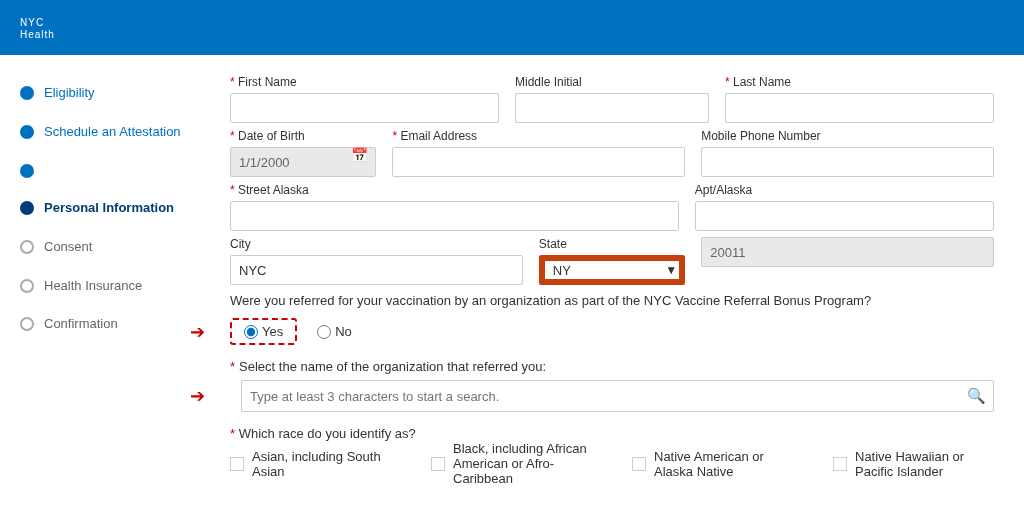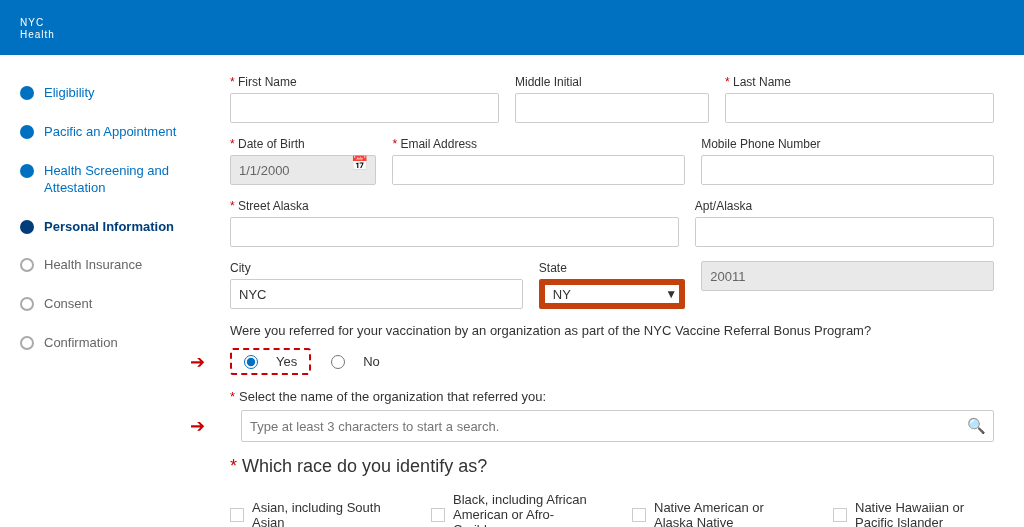--- a/index.html
+++ b/index.html
@@ -75,21 +75,21 @@
 
     
     .form-area {
       flex: 1;
       padding: 20px 30px 20px 10px;
     }
 
     .form-row {
       display: flex;
       gap: 16px;
-      margin-bottom: 14px;
+      margin-bottom: 6px;
     }
 
     .form-group {
       display: flex;
       flex-direction: column;
       flex: 1;
     }
 
     .form-group.wide { flex: 2; }
 
@@ -183,21 +183,21 @@
       left: -40px;
       top: 50%;
       transform: translateY(-50%);
       color: #c00;
       font-size: 18px;
     }
 
     .radio-option {
       display: flex;
       align-items: center;
-      gap: 18px;
+      gap: 4px;
       cursor: pointer;
     }
     .radio-option.bordered {
       border: 2px dashed #c00;
       padding: 4px 12px;
       border-radius: 3px;
     }
     .radio-input {
       width: 14px;
       height: 14px;
@@ -252,23 +252,23 @@
       transform: translateY(-50%);
       color: #c00;
       font-size: 18px;
     }
 
     
     .race-section {
       margin-top: 6px;
     }
     .race-label {
-      font-size: 18px;
-      color: #333;
-      margin-bottom: 15px;
+      font-size: 13px;
+      color: #333;
+      margin-bottom: 0;
     }
     .race-grid {
       display: grid;
       grid-template-columns: 1fr 1fr 1fr 1fr;
       gap: 8px 40px;
     }
     .race-option {
       display: flex;
       align-items: center;
       gap: 8px;
@@ -301,41 +301,40 @@
 
   <nav class="sidebar">
 
     <div class="sidebar-item">
       <div class="sidebar-dot filled"></div>
       <span class="sidebar-label">Eligibility</span>
     </div>
 
     <div class="sidebar-item">
       <div class="sidebar-dot filled"></div>
-      <span class="sidebar-label">Pacific an Appointment</span>
+      <span class="sidebar-label">Schedule an Attestation</span>
     </div>
 
     <div class="sidebar-item">
       <div class="sidebar-dot filled"></div>
-      <span class="sidebar-label">Health Screening and Attestation</span>
     </div>
 
     <div class="sidebar-item">
       <div class="sidebar-dot active"></div>
       <span class="sidebar-label active">Personal Information</span>
     </div>
 
     <div class="sidebar-item">
       <div class="sidebar-dot inactive"></div>
+      <span class="sidebar-label inactive">Consent</span>
+    </div>
+
+    <div class="sidebar-item">
+      <div class="sidebar-dot inactive"></div>
       <span class="sidebar-label inactive">Health Insurance</span>
-    </div>
-
-    <div class="sidebar-item">
-      <div class="sidebar-dot inactive"></div>
-      <span class="sidebar-label inactive">Consent</span>
     </div>
 
     <div class="sidebar-item">
       <div class="sidebar-dot inactive"></div>
       <span class="sidebar-label inactive">Confirmation</span>
     </div>
 
   </nav>
 
   <main class="form-area">

